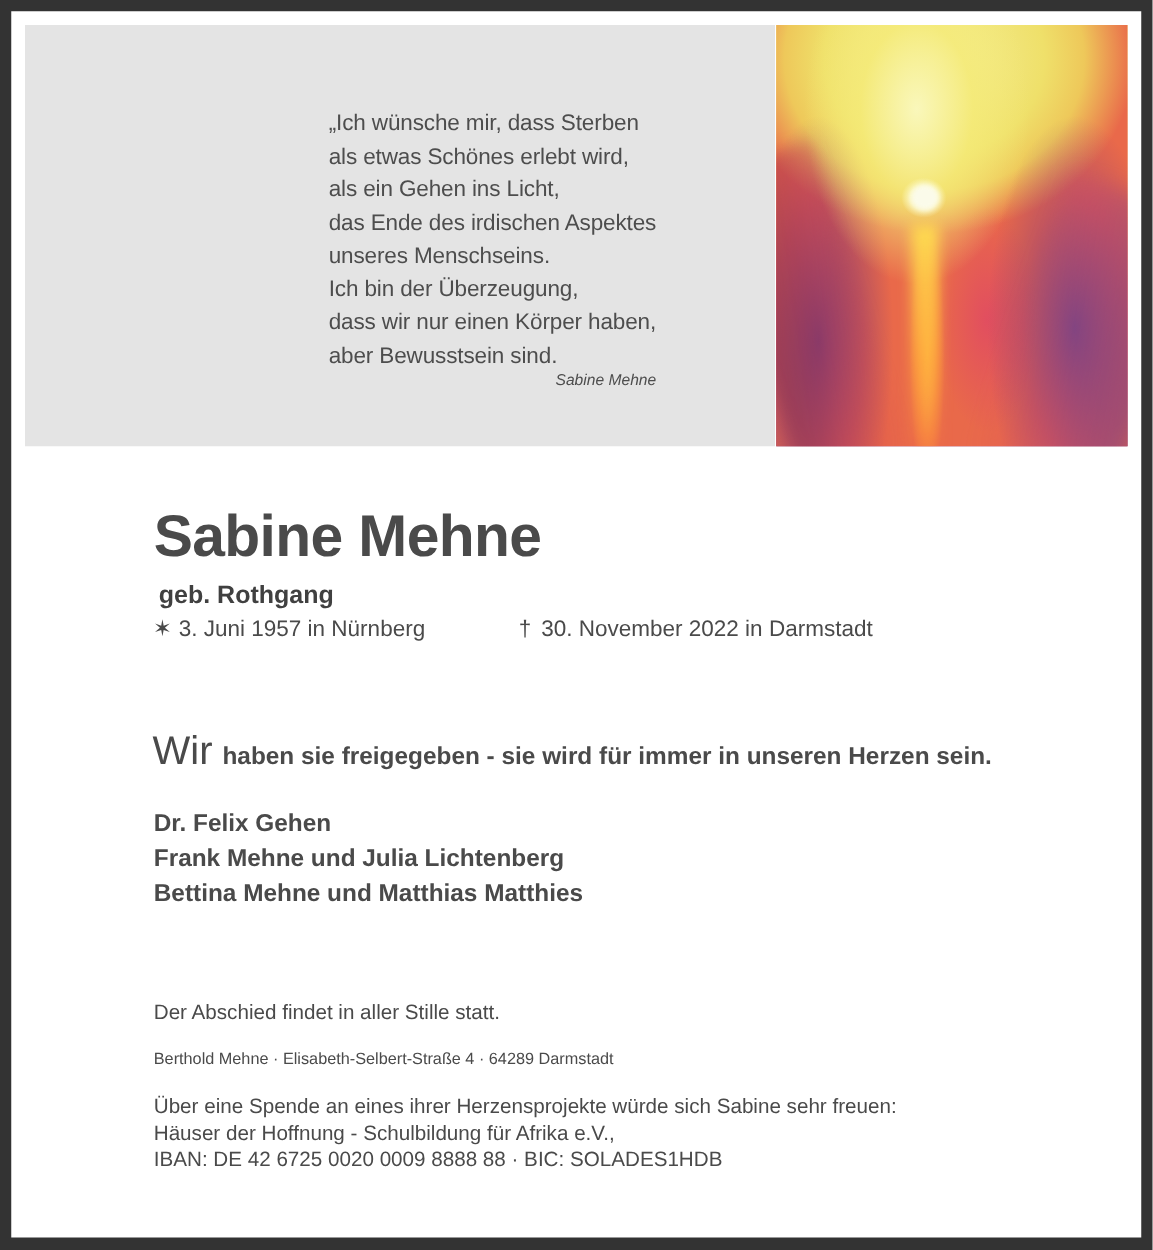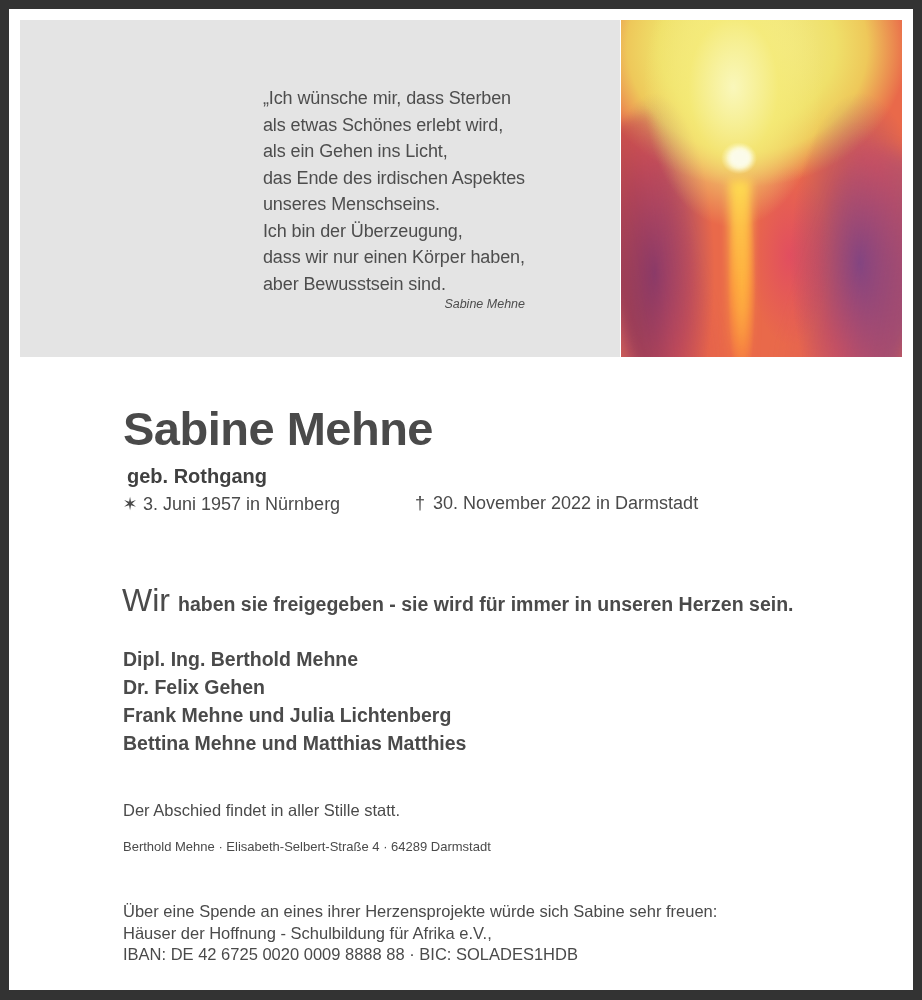--- a/index.html
+++ b/index.html
@@ -188,21 +188,21 @@
       position: absolute;
       left: 114px;
       top: 830px;
       font-size: 13px;
       color: #4a4a4a;
       white-space: nowrap;
     }
     .donation {
       position: absolute;
       left: 114px;
-      top: 892px;
+      top: 866px;
       font-size: 16.5px;
       line-height: 21.5px;
       color: #4a4a4a;
     }
     .donation div { white-space: nowrap; }
   </style>
 </head>
 <body>
 
 <div class="card">
@@ -238,21 +238,20 @@
     <span class="death">
       <span class="glyph">†</span><span>30. November 2022 in Darmstadt</span>
     </span>
   </div>
 
   <div class="motto">
     <span class="big">Wir</span><span class="rest">haben sie freigegeben -  sie wird für immer in unseren Herzen sein.</span>
   </div>
 
   <div class="mourners">
-    <div>Dipl. Ing. Berthold Mehne</div>
     <div>Dr. Felix Gehen</div>
     <div>Frank Mehne und Julia Lichtenberg</div>
     <div>Bettina Mehne und Matthias Matthies</div>
   </div>
 
   <div class="farewell">Der Abschied findet in aller Stille statt.</div>
   <div class="address">Berthold Mehne · Elisabeth-Selbert-Straße 4 · 64289 Darmstadt</div>
 
   <div class="donation">
     <div>Über eine Spende an eines ihrer Herzensprojekte würde sich Sabine sehr freuen:</div>

